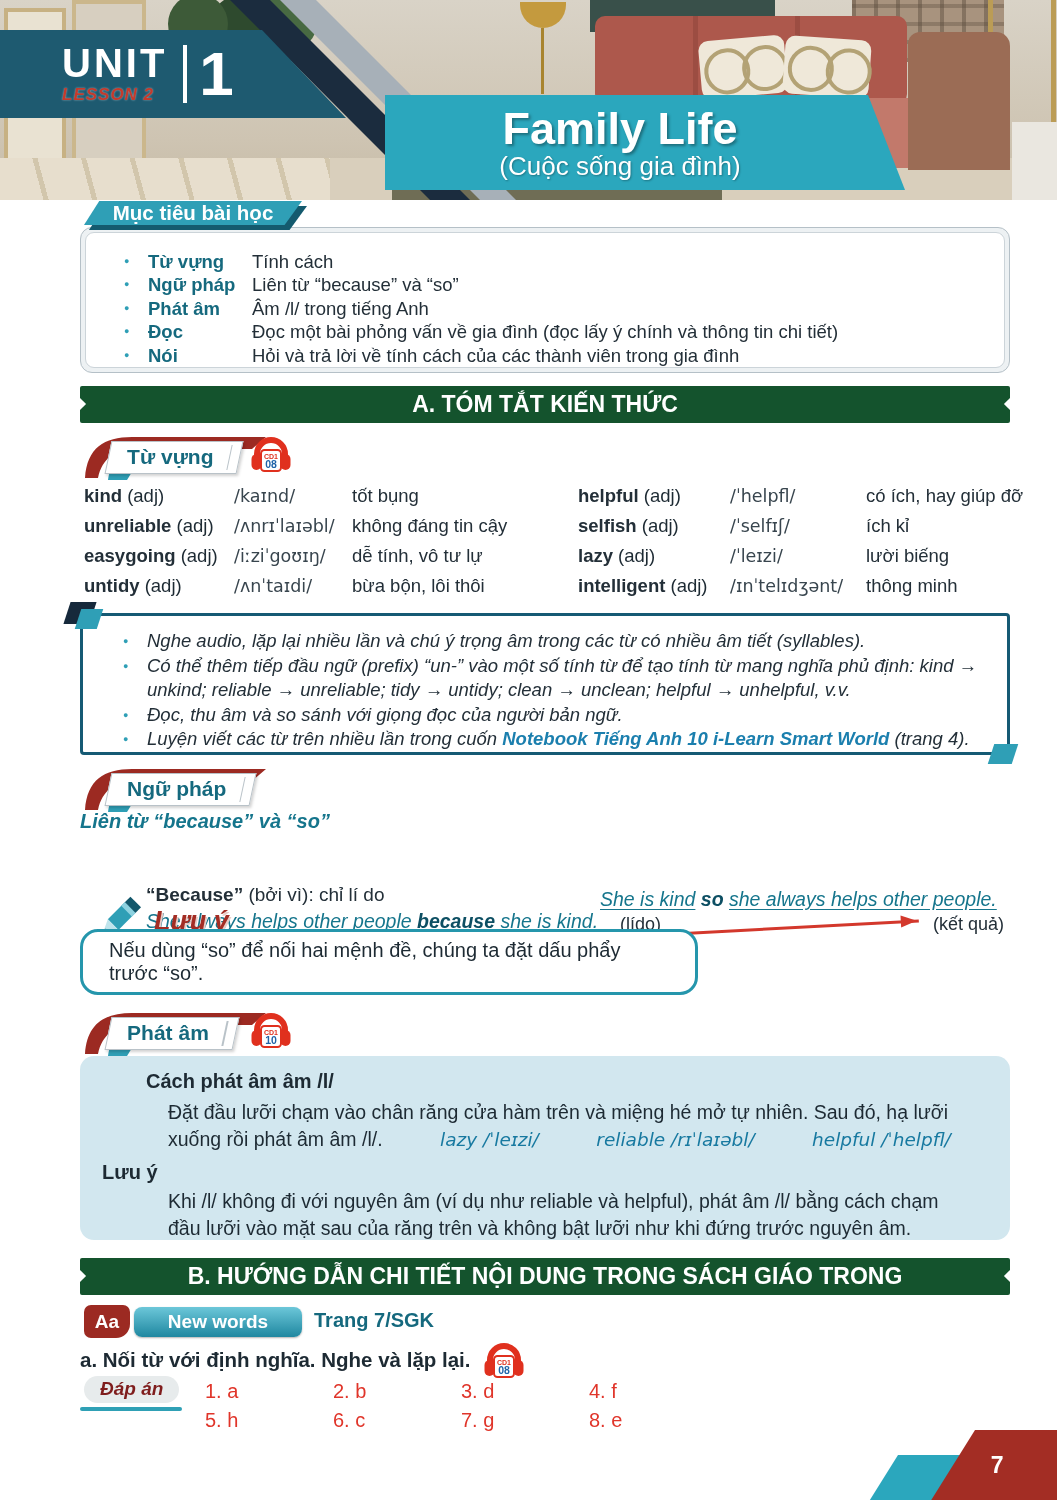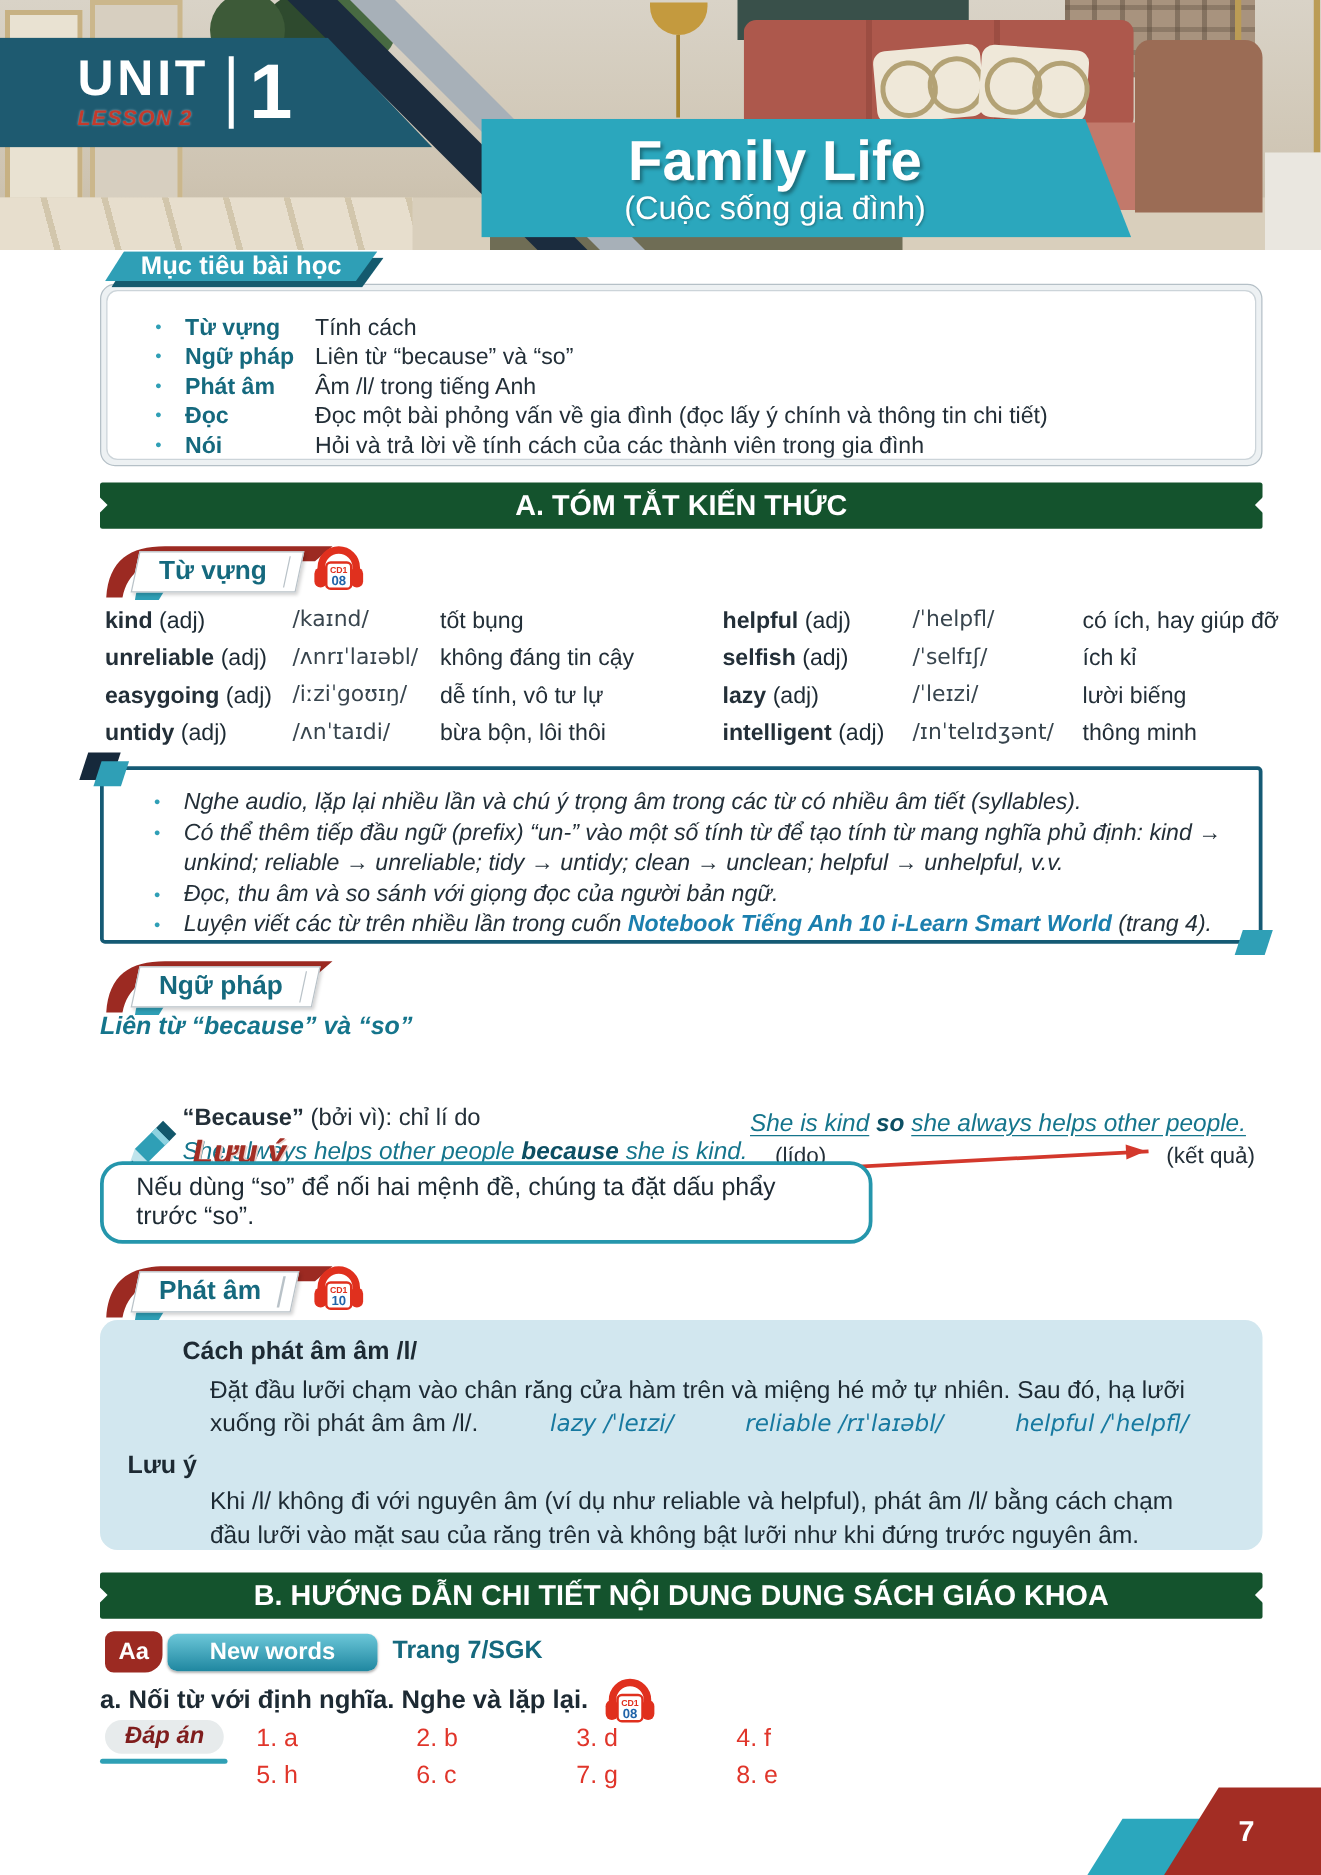--- a/index.html
+++ b/index.html
@@ -381,21 +381,21 @@
     <div class="pron-para">
       <span>Đặt đầu lưỡi chạm vào chân răng cửa hàm trên và miệng hé mở tự nhiên. Sau đó, hạ lưỡi xuống rồi phát âm âm /l/.</span>
       <span class="pron-ex">lazy /ˈleɪzi/</span>
       <span class="pron-ex">reliable /rɪˈlaɪəbl/</span>
       <span class="pron-ex">helpful /ˈhelpfl/</span>
     </div>
     <div class="pron-note-label">Lưu ý</div>
     <div class="pron-para2">Khi /l/ không đi với nguyên âm (ví dụ như reliable và helpful), phát âm /l/ bằng cách chạm đầu lưỡi vào mặt sau của răng trên và không bật lưỡi như khi đứng trước nguyên âm.</div>
   </div>
 
-  <div class="section-banner" style="top:1258px;">B. HƯỚNG DẪN CHI TIẾT NỘI DUNG DUNG SÁCH GIÁO KHOA</div>
+  <div class="section-banner" style="top:1258px;">B. HƯỚNG DẪN CHI TIẾT NỘI DUNG TRONG SÁCH GIÁO TRONG</div>
 
   <div class="aa-badge">Aa</div>
   <div class="nw-badge">New words</div>
   <div class="nw-ref">Trang 7/SGK</div>
 
   <div class="exercise">
     <span>a. Nối từ với định nghĩa. Nghe và lặp lại.</span>
     <svg class="cd-icon" width="42" height="40" viewBox="0 0 42 40">
       <path d="M7 24 v-4 a14 14 0 0 1 28 0 v4" fill="none" stroke="#e0301e" stroke-width="6" stroke-linecap="round"></path>
       <rect x="1.5" y="20" width="10" height="16" rx="5" fill="#e0301e"></rect>

